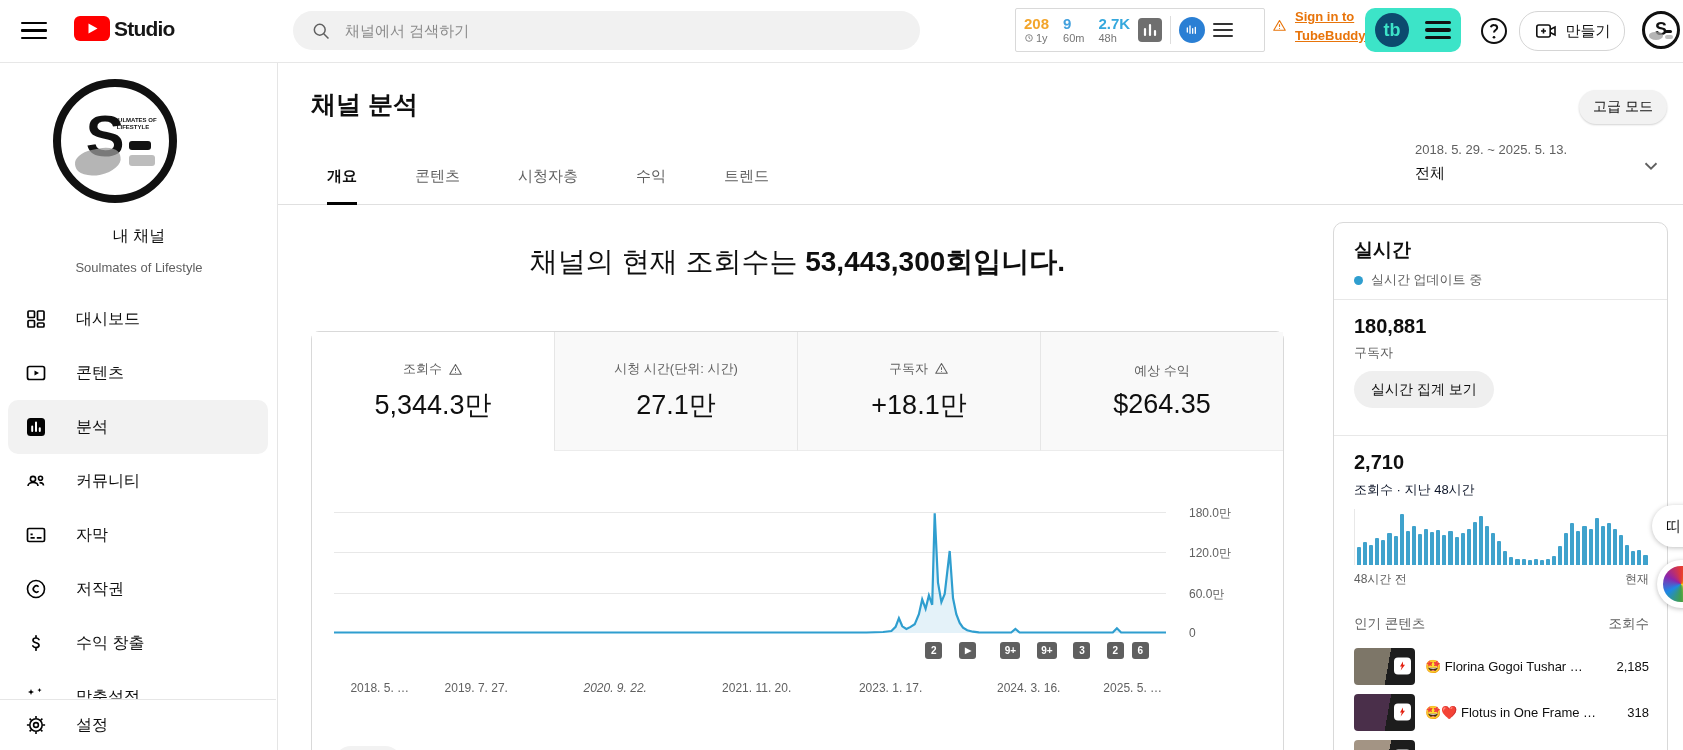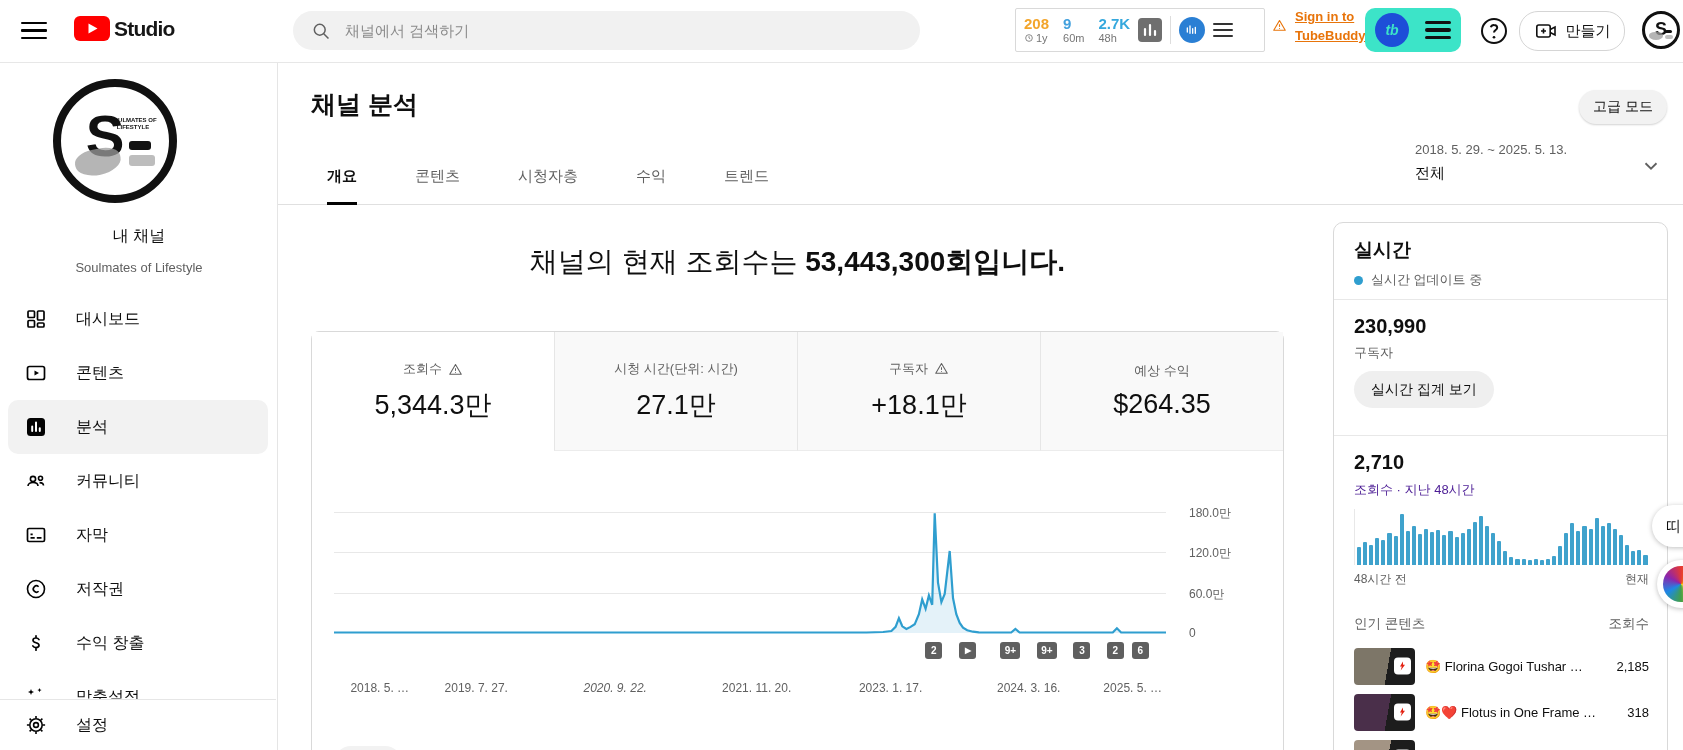--- a/index.html
+++ b/index.html
@@ -31,22 +31,22 @@
   .ext-divider{width:1px;height:28px;background:#ddd;}
   .vidiq{width:26px;height:26px;border-radius:50%;background:#2a7fd4;display:flex;
          align-items:center;justify-content:center;}
   .ext-burger{width:20px;}
   .ext-burger i{display:block;height:2.6px;background:#333;margin:3.4px 0;border-radius:1px;}
   .signin{position:absolute;left:1272px;top:8px;display:flex;align-items:center;gap:5px;cursor:pointer;}
   .signin-text{font-size:13px;font-weight:700;color:#e8740a;text-decoration:underline;line-height:1.45;}
   .tb-btn{position:absolute;left:1365px;top:8px;width:96px;height:44px;border-radius:10px;
           background:#3ce4c8;display:flex;align-items:center;padding:0 10px;box-sizing:border-box;
           justify-content:space-between;cursor:pointer;}
-  .tb-circle{width:34px;height:34px;border-radius:50%;background:#1d4ed8;color:#3ce4c8;
-             display:flex;align-items:center;justify-content:center;font-size:14px;font-weight:700;font-style:italic;}
+  .tb-circle{width:34px;height:34px;border-radius:50%;background:#0c4a6e;color:#3ce4c8;
+             display:flex;align-items:center;justify-content:center;font-size:18px;font-weight:700;}
   .tb-burger{width:26px;}
   .tb-burger i{display:block;height:3.4px;background:#111;margin:4px 0;border-radius:2px;}
   .help{position:absolute;left:1478px;top:15px;width:32px;height:32px;cursor:pointer;}
   .create-btn{position:absolute;left:1519px;top:11px;width:104px;height:38px;border:1px solid #d5d5d5;
               border-radius:19px;display:flex;align-items:center;justify-content:center;gap:8px;
               font-size:15px;font-weight:500;cursor:pointer;background:#fff;}
   .avatar-top{position:absolute;left:1642px;top:11px;}
 
   
   .sol-logo{position:relative;border-radius:50%;background:#fff;border:solid #111;
@@ -133,21 +133,21 @@
   .rt-title{position:absolute;left:20px;top:14px;font-size:19px;font-weight:700;}
   .rt-live{position:absolute;left:20px;top:48px;display:flex;align-items:center;gap:8px;
            font-size:13px;color:#606060;}
   .rt-dot{width:9px;height:9px;border-radius:50%;background:#2f9ecf;}
   .rt-div{position:absolute;left:0;right:0;height:1px;background:#e8e8e8;}
   .rt-subs{position:absolute;left:20px;top:92px;font-size:20px;font-weight:700;}
   .rt-subs-label{position:absolute;left:20px;top:121px;font-size:13px;color:#606060;}
   .rt-btn{position:absolute;left:20px;top:148px;height:37px;padding:0 17px;border-radius:19px;background:#efefef;
           display:inline-flex;align-items:center;font-size:14px;font-weight:500;cursor:pointer;}
   .rt-views{position:absolute;left:20px;top:228px;font-size:20px;font-weight:700;}
-  .rt-views-label{position:absolute;left:20px;top:258px;font-size:13px;color:#4c1d95;}
+  .rt-views-label{position:absolute;left:20px;top:258px;font-size:13px;color:#0f172a;}
   .rt-bars{position:absolute;left:20px;top:286px;right:18px;height:56px;display:flex;align-items:flex-end;
            gap:2px;border-left:1px solid #e8e8e8;padding-left:2px;}
   .rbar{width:4.1px;background:#3fa2cc;border-radius:1px 1px 0 0;flex:0 0 auto;}
   .rt-axis{position:absolute;left:20px;right:18px;top:348px;display:flex;justify-content:space-between;
            font-size:12px;color:#606060;}
   .rt-head{position:absolute;left:20px;right:18px;top:392px;display:flex;justify-content:space-between;
            font-size:13.5px;color:#606060;}
   .rt-list{position:absolute;left:20px;right:18px;top:420px;}
   .rt-item{height:46px;display:flex;align-items:center;gap:10px;cursor:pointer;}
   .rt-thumb{width:61px;height:37px;border-radius:4px;position:relative;flex:0 0 61px;overflow:hidden;}
@@ -478,21 +478,21 @@
   <div class="see-more">더보기</div>
 </div>
 
 <div class="rt-card">
   <div class="rt-title">실시간</div>
   <div class="rt-live">
     <span class="rt-dot"></span>
     <span>실시간 업데이트 중</span>
   </div>
   <div class="rt-div" style="top:76px;"></div>
-  <div class="rt-subs">230,990</div>
+  <div class="rt-subs">180,881</div>
   <div class="rt-subs-label">구독자</div>
   <div class="rt-btn">실시간 집계 보기</div>
   <div class="rt-div" style="top:212px;"></div>
   <div class="rt-views">2,710</div>
   <div class="rt-views-label">조회수 · 지난 48시간</div>
   <div class="rt-bars" id="rt-bars">
       <div class="rbar" style="height: 18px;"></div>
       <div class="rbar" style="height: 23px;"></div>
       <div class="rbar" style="height: 20px;"></div>
       <div class="rbar" style="height: 27px;"></div>

